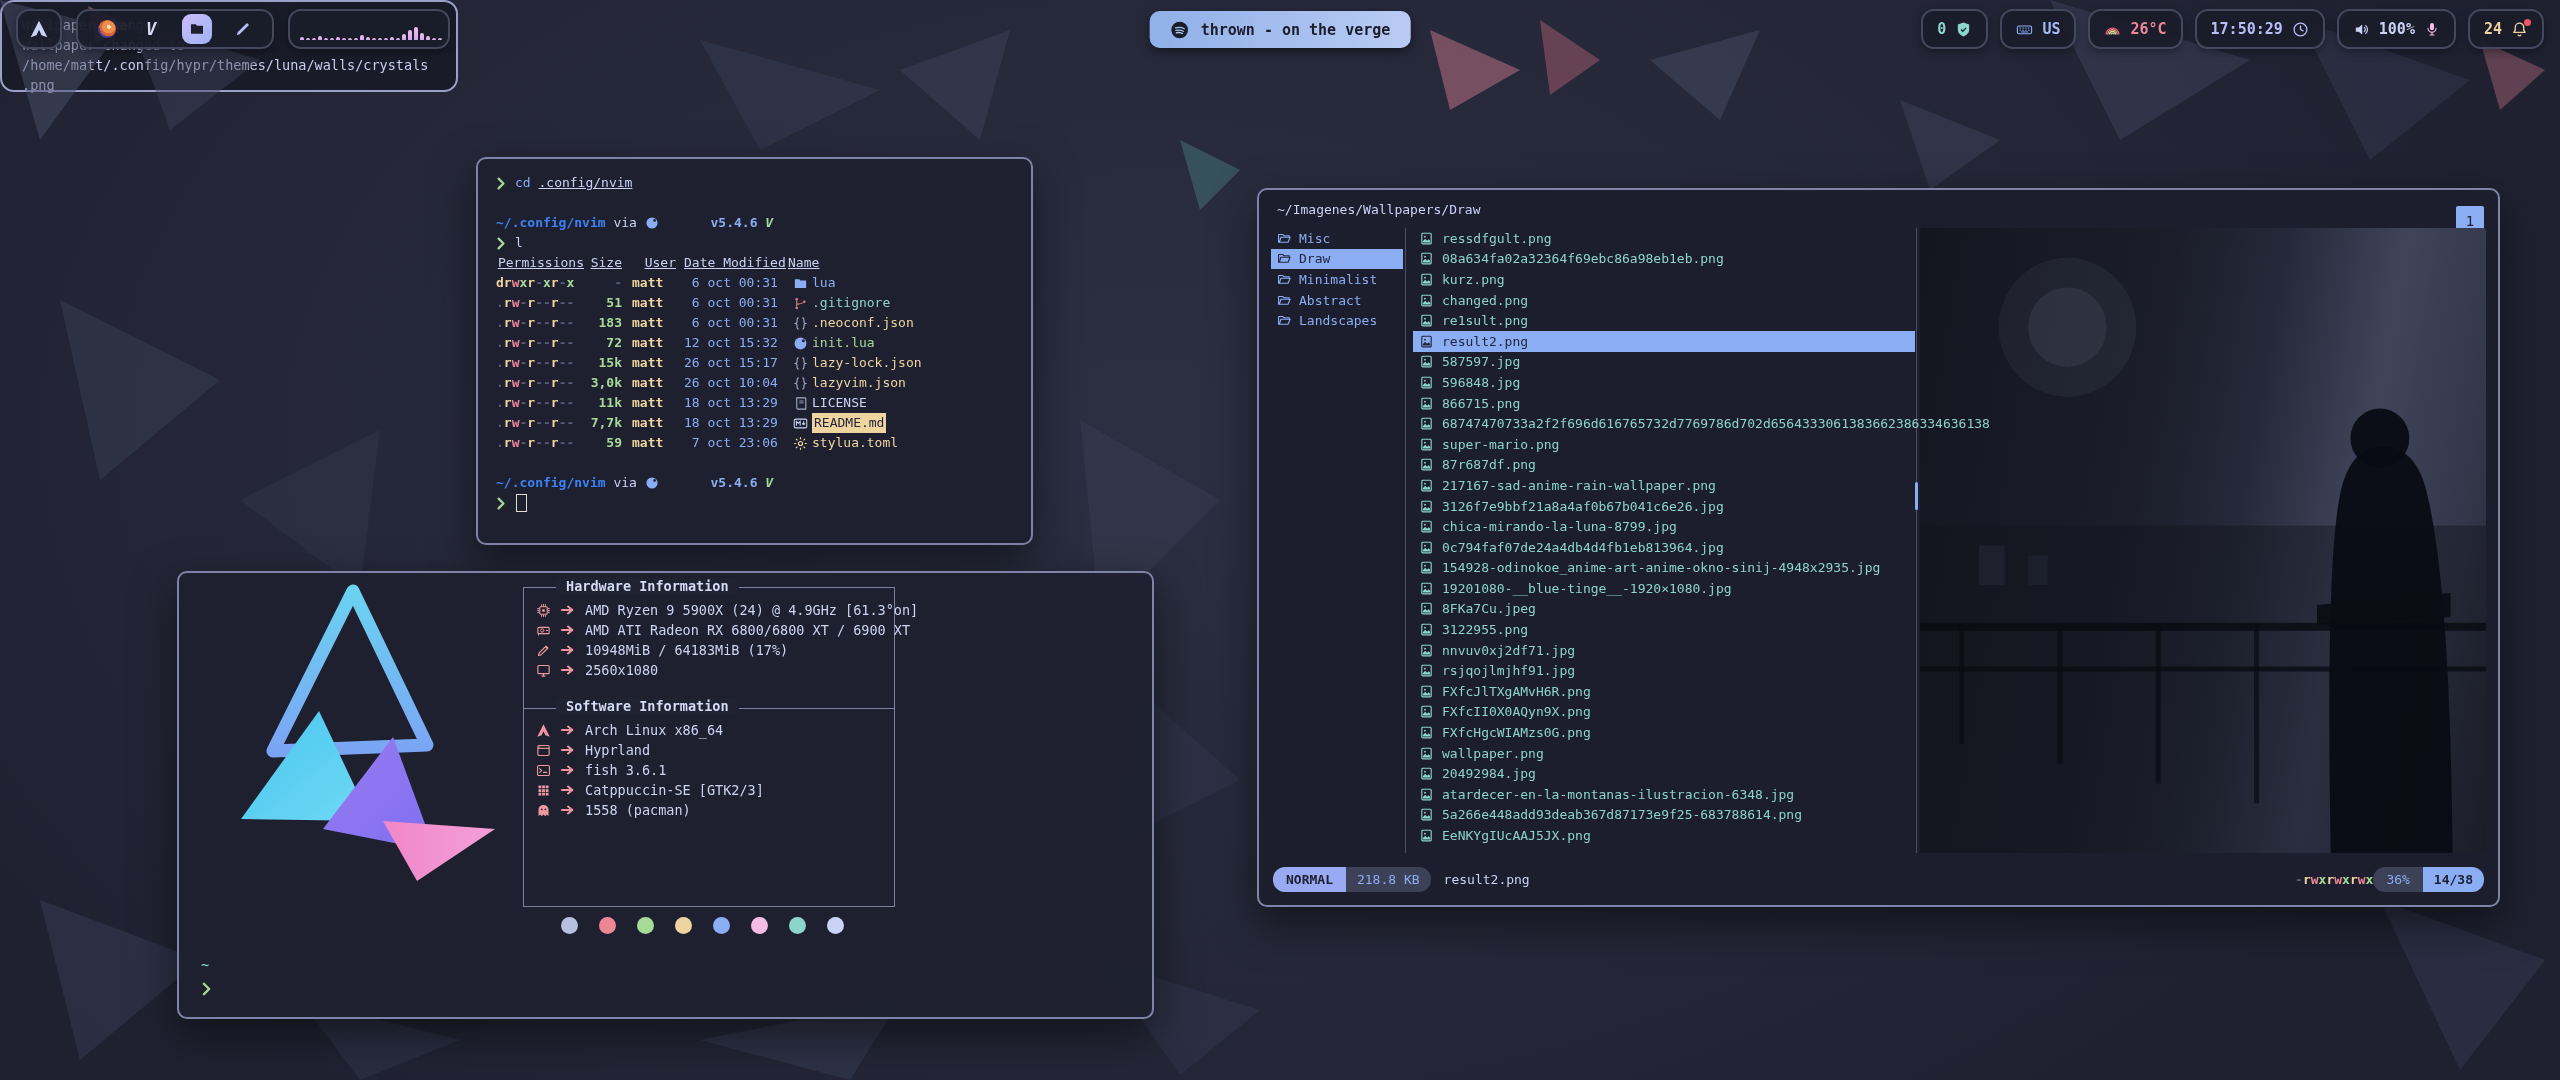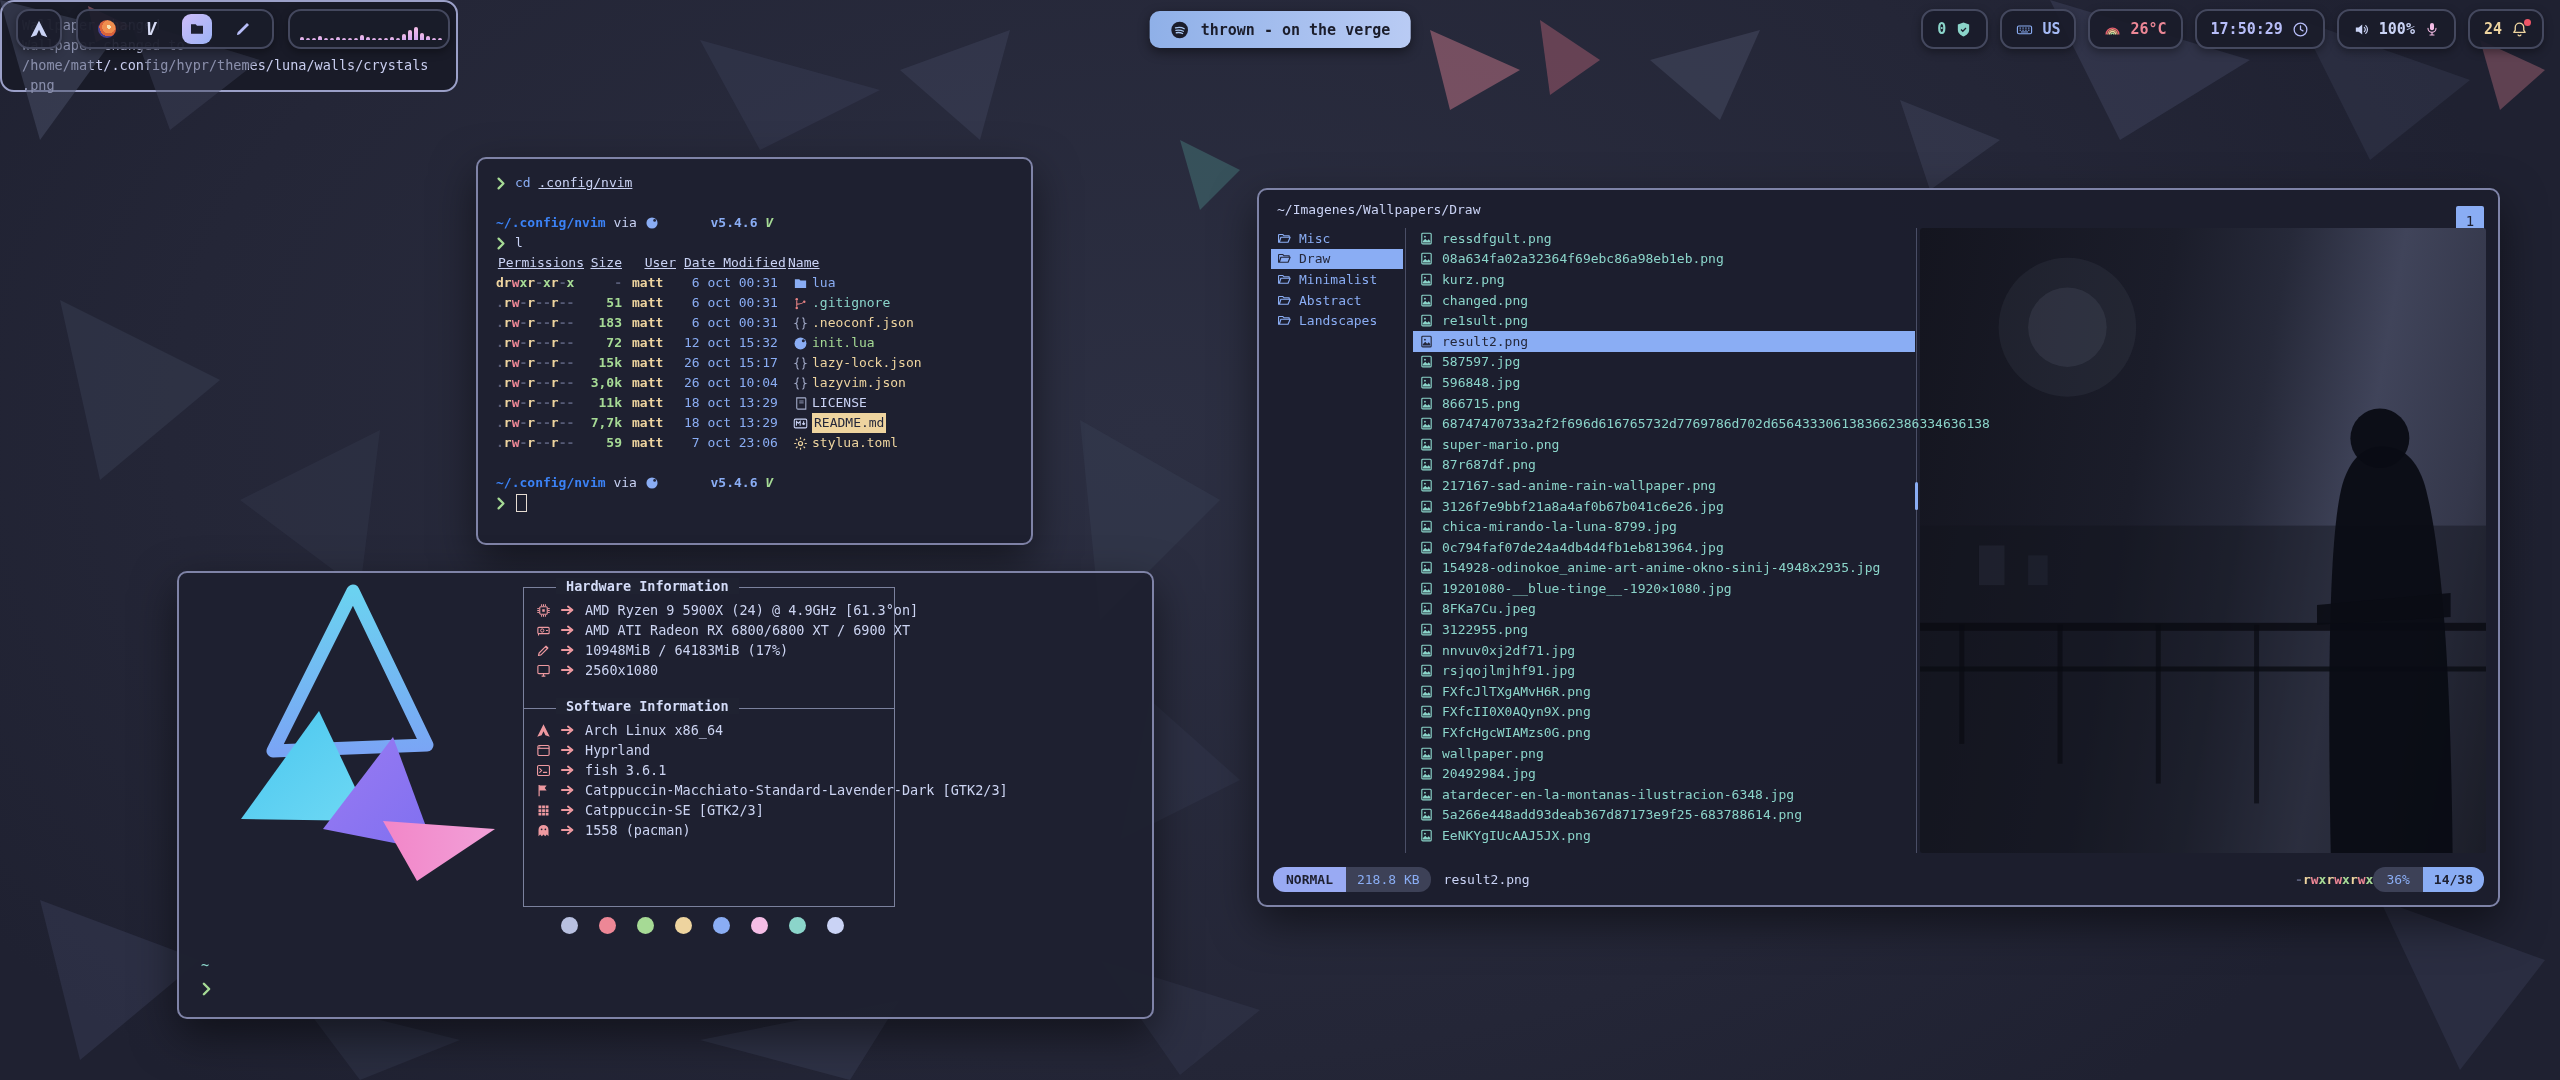--- a/index.html
+++ b/index.html
@@ -421,26 +421,20 @@
             </svg></span><span class="icn" style="color: rgb(238, 153, 160); width: 14px; height: 14px;"><svg viewBox="0 0 16 12">
               <path d="M1 6 H12 M8 2 L13 6 L8 10" stroke="currentColor" stroke-width="2.2" fill="none" stroke-linecap="round" stroke-linejoin="round"></path>
             </svg></span><span class="txt">Hyprland</span></div>
         <div class="info-row"><span class="icn" style="color: rgb(238, 153, 160); width: 15px; height: 15px;"><svg viewBox="0 0 24 24">
               <rect x="2.5" y="4" width="19" height="16" rx="2" fill="none" stroke="currentColor" stroke-width="1.8"></rect>
               <path d="M6 9l3 3-3 3M12 15h5" stroke="currentColor" stroke-width="1.8" fill="none" stroke-linecap="round"></path>
             </svg></span><span class="icn" style="color: rgb(238, 153, 160); width: 14px; height: 14px;"><svg viewBox="0 0 16 12">
               <path d="M1 6 H12 M8 2 L13 6 L8 10" stroke="currentColor" stroke-width="2.2" fill="none" stroke-linecap="round" stroke-linejoin="round"></path>
             </svg></span><span class="txt">fish 3.6.1</span></div>
         <div class="info-row"><span class="icn" style="color: rgb(238, 153, 160); width: 15px; height: 15px;"><svg viewBox="0 0 24 24">
-              <path d="M5 3v18" stroke="currentColor" stroke-width="1.9"></path>
-              <path d="M5 4h12l-3 4 3 4H5z" fill="currentColor"></path>
-            </svg></span><span class="icn" style="color: rgb(238, 153, 160); width: 14px; height: 14px;"><svg viewBox="0 0 16 12">
-              <path d="M1 6 H12 M8 2 L13 6 L8 10" stroke="currentColor" stroke-width="2.2" fill="none" stroke-linecap="round" stroke-linejoin="round"></path>
-            </svg></span><span class="txt">Catppuccin-Macchiato-Standard-Lavender-Dark [GTK2/3]</span></div>
-        <div class="info-row"><span class="icn" style="color: rgb(238, 153, 160); width: 15px; height: 15px;"><svg viewBox="0 0 24 24">
               <path d="M4 4h4.5v4.5H4zM9.8 4h4.5v4.5H9.8zM15.5 4H20v4.5h-4.5zM4 9.8h4.5v4.5H4zM9.8 9.8h4.5v4.5H9.8zM15.5 9.8H20v4.5h-4.5zM4 15.5h4.5V20H4zM9.8 15.5h4.5V20H9.8zM15.5 15.5H20V20h-4.5z" fill="currentColor"></path>
             </svg></span><span class="icn" style="color: rgb(238, 153, 160); width: 14px; height: 14px;"><svg viewBox="0 0 16 12">
               <path d="M1 6 H12 M8 2 L13 6 L8 10" stroke="currentColor" stroke-width="2.2" fill="none" stroke-linecap="round" stroke-linejoin="round"></path>
             </svg></span><span class="txt">Catppuccin-SE [GTK2/3]</span></div>
         <div class="info-row"><span class="icn" style="color: rgb(238, 153, 160); width: 15px; height: 15px;"><svg viewBox="0 0 24 24">
               <path d="M12 3a8 8 0 00-8 8v10l2.7-2.5L9.3 21l2.7-2.5L14.7 21l2.6-2.5L20 21V11a8 8 0 00-8-8z" fill="currentColor"></path>
               <circle cx="9" cy="10" r="1.4" fill="#1f2231"></circle>
               <circle cx="15" cy="10" r="1.4" fill="#1f2231"></circle>
             </svg></span><span class="icn" style="color: rgb(238, 153, 160); width: 14px; height: 14px;"><svg viewBox="0 0 16 12">
               <path d="M1 6 H12 M8 2 L13 6 L8 10" stroke="currentColor" stroke-width="2.2" fill="none" stroke-linecap="round" stroke-linejoin="round"></path>

